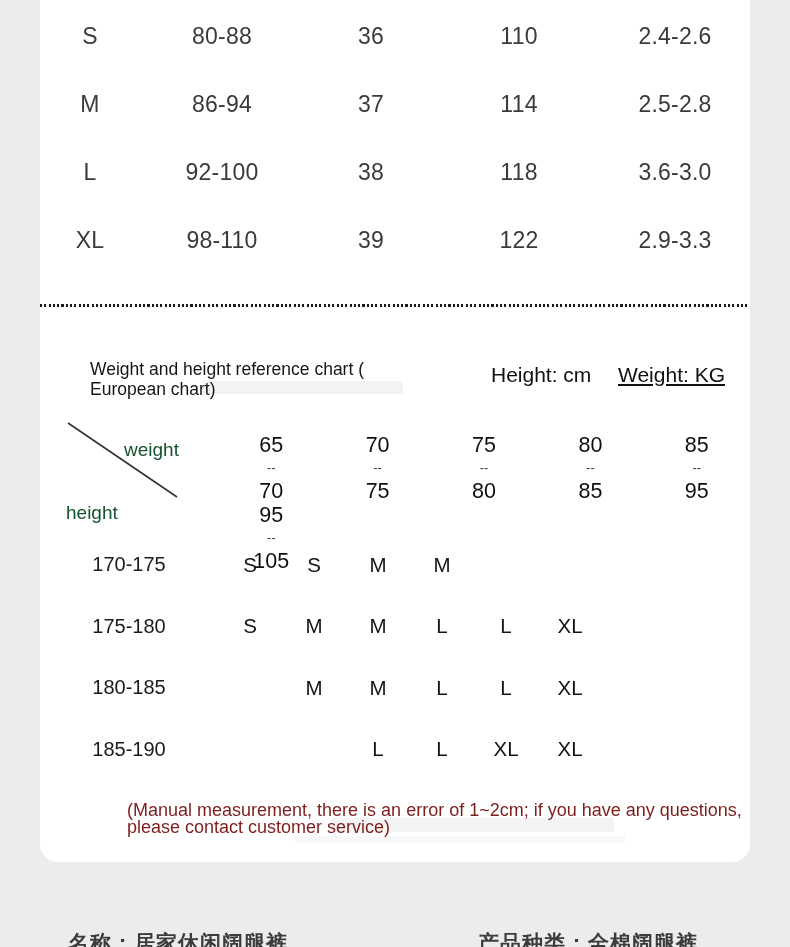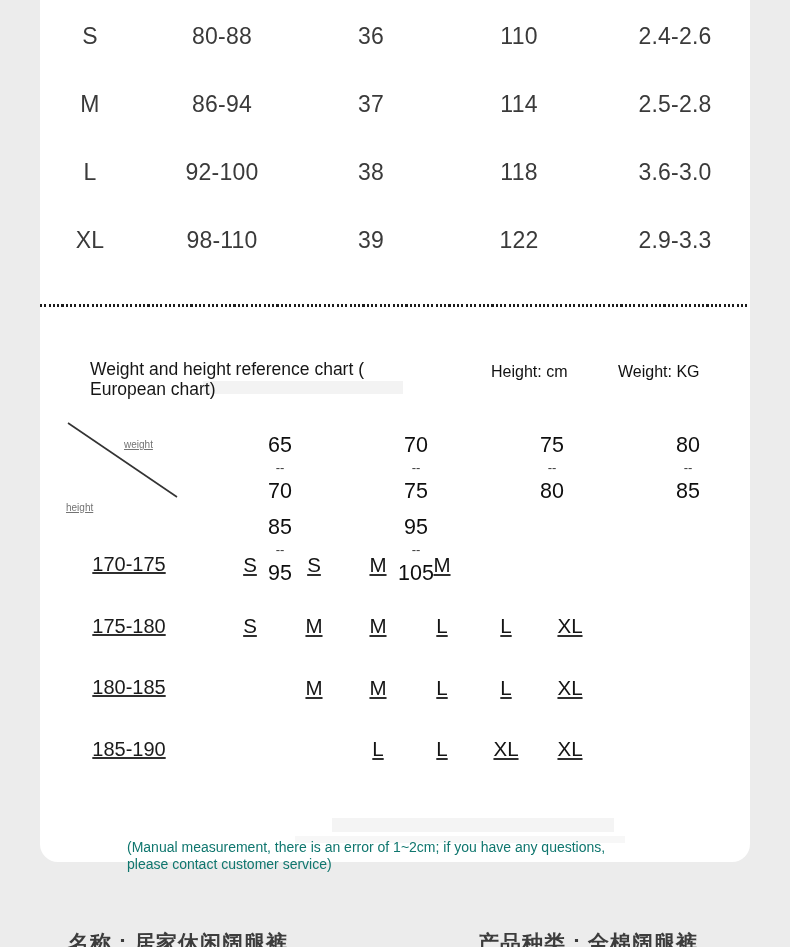--- a/index.html
+++ b/index.html
@@ -31,54 +31,53 @@
   
   .divider {
     position:absolute; left:0; top:304px; width:707px; height:3px;
     background:repeating-linear-gradient(to right, #1c1c1c 0 2px, transparent 2px 4.3px);
   }
   
   .ref-title {
     position:absolute; left:26px; top:360px; width:340px;
     font-size:17.5px; line-height:19.5px; color:#161616;margin-left:24px;
   }
-  .unit-label { position:absolute; top:363px; font-size:16px; color:#111; }
+  .unit-label { position:absolute; top:363px; font-size:21px; color:#111; }
   .unit-height { left:451px; }
-  .unit-weight { left:578px; }
+  .unit-weight { left:578px;text-decoration:underline; }
   
   .corner-svg { position:absolute; left:20px; top:415px; width:128px; height:88px; }
-  .axis-label { position:absolute; font-size:10px; color:#737373;text-decoration:underline; }
+  .axis-label { position:absolute; font-size:19px; color:#14532d; }
   .axis-weight { left:84px; top:439px; }
   .axis-height { left:26px; top:466px;margin-top:36px; }
   
   .ref-head {
     position:absolute; left:178px; top:433px; width:532px;
-    display:grid; grid-template-columns:repeat(4,1fr);gap:12px;
+    display:grid; grid-template-columns:repeat(5,1fr);
   }
   .wr { display:flex; flex-direction:column; align-items:center; }
   .wr .num { font-size:21.5px; line-height:24px; color:#0e0e0e; }
   .wr .sep { font-size:13px; line-height:22px; color:#3a3a3a; }
   
   .ref-body {
     position:absolute; left:0; top:534px; width:562px;
     display:grid;
     grid-template-columns:178px repeat(6,1fr);
     grid-auto-rows:61.5px;
-    text-decoration:underline;
   }
   .ref-body .trow { display:contents; }
   .ref-body .cell {
     display:flex; align-items:center; justify-content:center;
     font-size:20.5px; color:#141414;
   }
   .ref-body .rlabel { font-size:20px; color:#1b1b1b; }
   
   .footnote {
     position:absolute; left:87px; top:802px;
-    font-size:14px; line-height:16.5px; color:#0f766e;margin-top:37px;
+    font-size:18px; line-height:16.5px; color:#7f1d1d;
   }
   .footnote span { display:block; }
   
   .smudge { position:absolute; background:#f3f3f3; }
   .smudge-title { left:163px; top:381px; width:200px; height:13px; }
   .smudge-note  { left:292px; top:818px; width:282px; height:14px; background:#f4f4f4; }
   .smudge-note2 { left:255px; top:836px; width:330px; height:7px; background:#f7f7f7; }
   
   .bottom-strip { position:absolute; left:0; top:929px; width:790px; height:18px;text-align:center; }
   .bottom-text {

